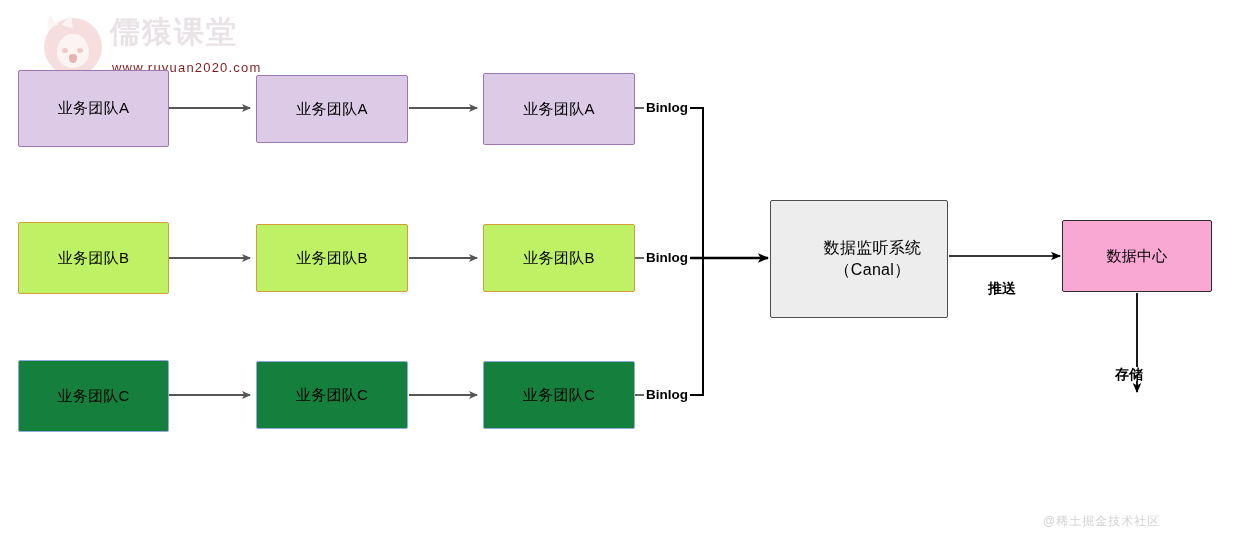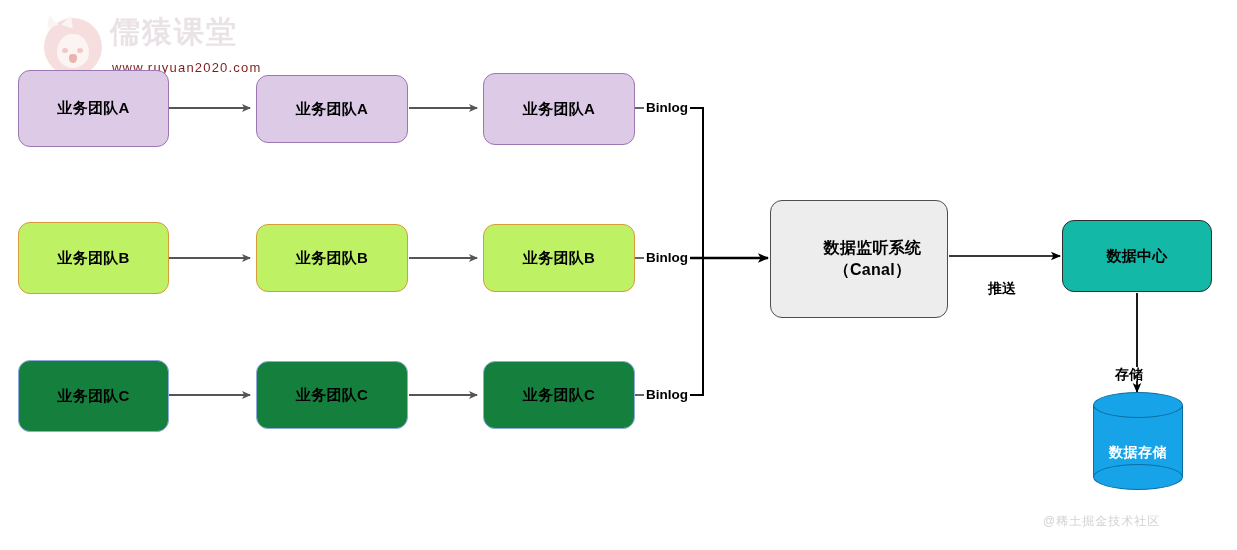--- a/index.html
+++ b/index.html
@@ -25,22 +25,22 @@
     height: 550px;
   }
   
   .node {
     position: absolute;
     box-sizing: border-box;
     display: flex;
     align-items: center;
     justify-content: center;
     text-align: center;
-    border-radius: 12px;
-    font-weight: bold;
+    border-radius: 2px;
+    font-weight: normal;
     font-size: 15px;
     color: #000000;
     line-height: 1.35;
     letter-spacing: 0.3px;
   }
   .node.purple {
     background: #DCCAE7;
     border: 1.6px solid #9C77B0;
   }
   .node.orange {
@@ -51,21 +51,21 @@
     background: #15803d;
     border: 1.6px solid #8FAADC;
   }
   .node.grey {
     background: #EDEDED;
     border: 1.8px solid #4D4D4D;
     font-size: 16px;
     padding-left: 27px;
   }
   .node.peach {
-    background: #14b8a6;
+    background: #f9a8d4;
     border: 1.6px solid #2E2E2E;
     font-size: 15px;
   }
   .node .line2 { display: block; }
 
   
   .edge-label {
     position: absolute;
     font-size: 13.5px;
     font-weight: bold;
@@ -304,22 +304,16 @@
   </div>
 
   <div class="edge-label cn" style="left:986px; top:249px;">推送</div>
 
   <div class="node peach" style="left:1062px; top:220px; width:150px; height:72px;">
     <span>数据中心</span>
   </div>
 
   <div class="edge-label cn" style="left:1113px; top:335px;">存储</div>
 
-  <div class="cylinder">
-    <div class="cyl-body"></div>
-    <div class="cyl-bottom"></div>
-    <div class="cyl-top"></div>
-    <div class="cyl-label">数据存储</div>
-  </div>
 
   <div class="wm-bottom">@稀土掘金技术社区</div>
 
 </div>
 
 </body></html>

